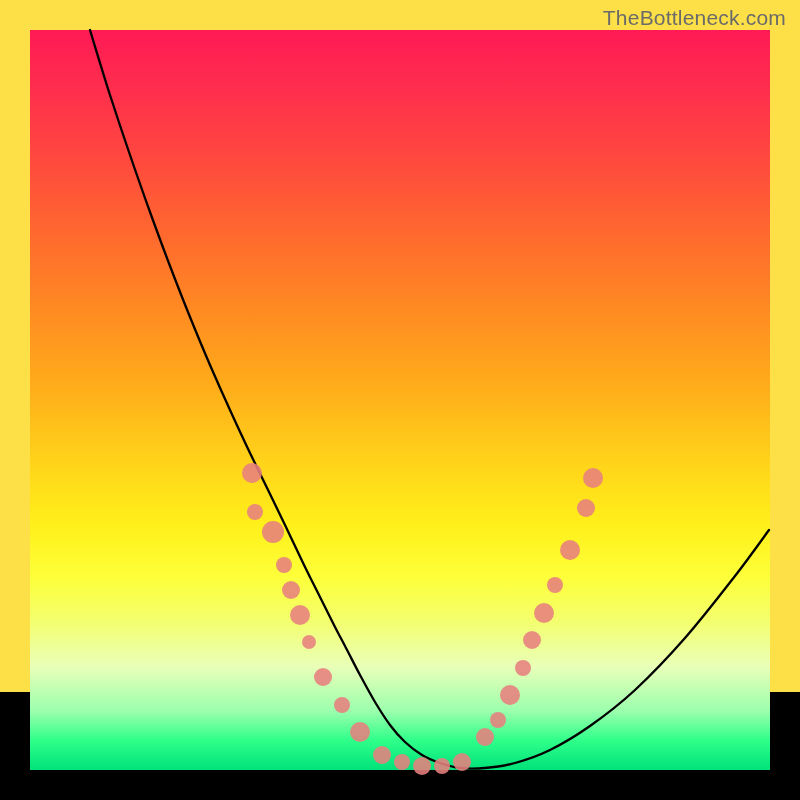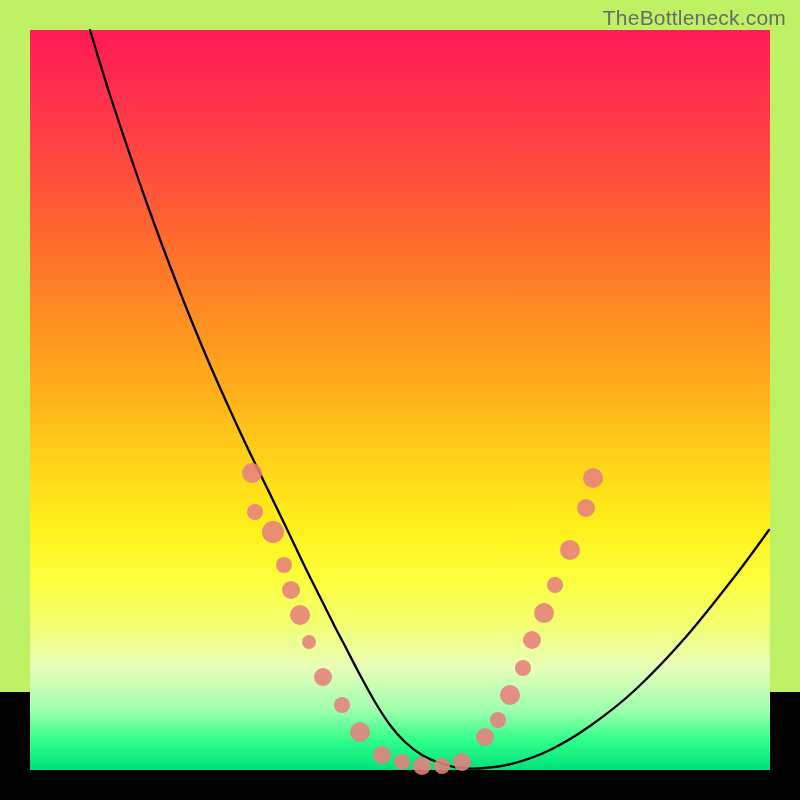--- a/index.html
+++ b/index.html
@@ -8,21 +8,21 @@
     width: 800px;
     height: 800px;
     overflow: hidden;
     background: #000;
     font-family: Arial, Helvetica, sans-serif;
   }
   .frame {
     position: absolute;
     left: 0; top: 0;
     width: 800px; height: 692px;
-    background: #bef264;
+    background: #fde047;
   }
   .plot {
     position: absolute;
     left: 30px;
     top: 30px;
     width: 740px;
     height: 740px;
     
     background: linear-gradient(to bottom,
       #ff1a55 0%,

